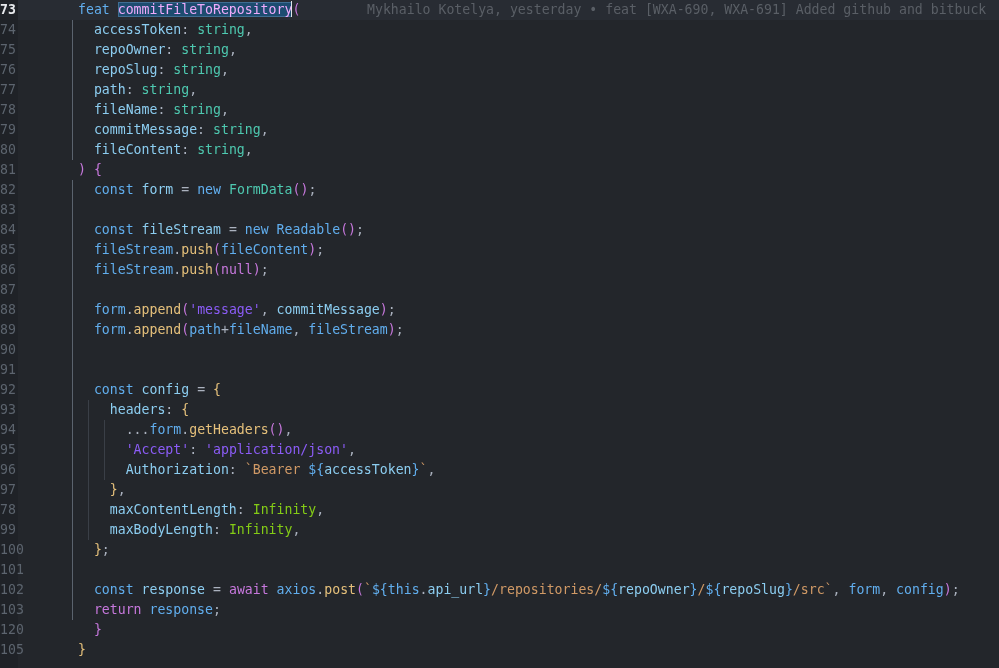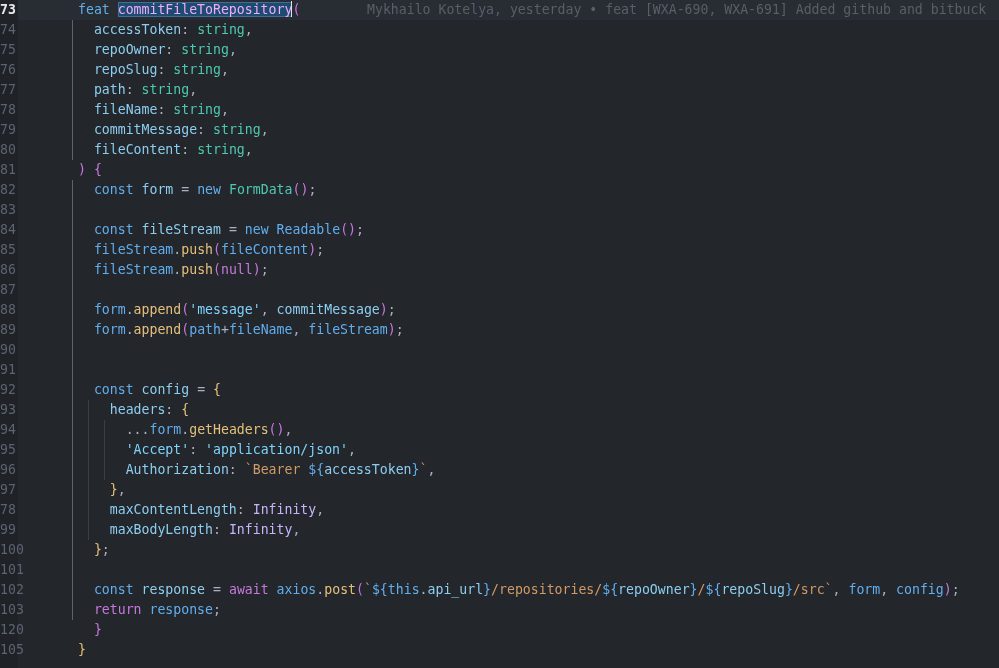--- a/index.html
+++ b/index.html
@@ -96,28 +96,28 @@
     background: #5b636e;
   }
 
   
   .t-kw       { color: #61aeee; }
   .t-kw2      { color: #c778dd; }
   .t-type     { color: #4ec9b0; }
   .t-var      { color: #61aeee; }
   .t-prop     { color: #8ccdf0; }
   .t-fn       { color: #e5c07b; }
-  .t-str      { color: #7dd3fc; }
+  .t-str      { color: #8b5cf6; }
   .t-tpl      { color: #d19a66; }
   .t-punc     { color: #abb2bf; }
   .t-paren    { color: #c778dd; }
   .t-brace    { color: #e5c07b; }
   .t-op       { color: #abb2bf; }
   .t-plain    { color: #abb2bf; }
-  .t-num      { color: #c4b5fd; margin-top: 44px; }
+  .t-num      { color: #84cc16; margin-top: 44px; }
   .t-interp   { color: #61aeee; }
 
   
   .blame {
     position: absolute;
     top: 0;
     height: 20px;
     line-height: 20px;
     color: #5a5f66;
     font-size: 13.2px;

